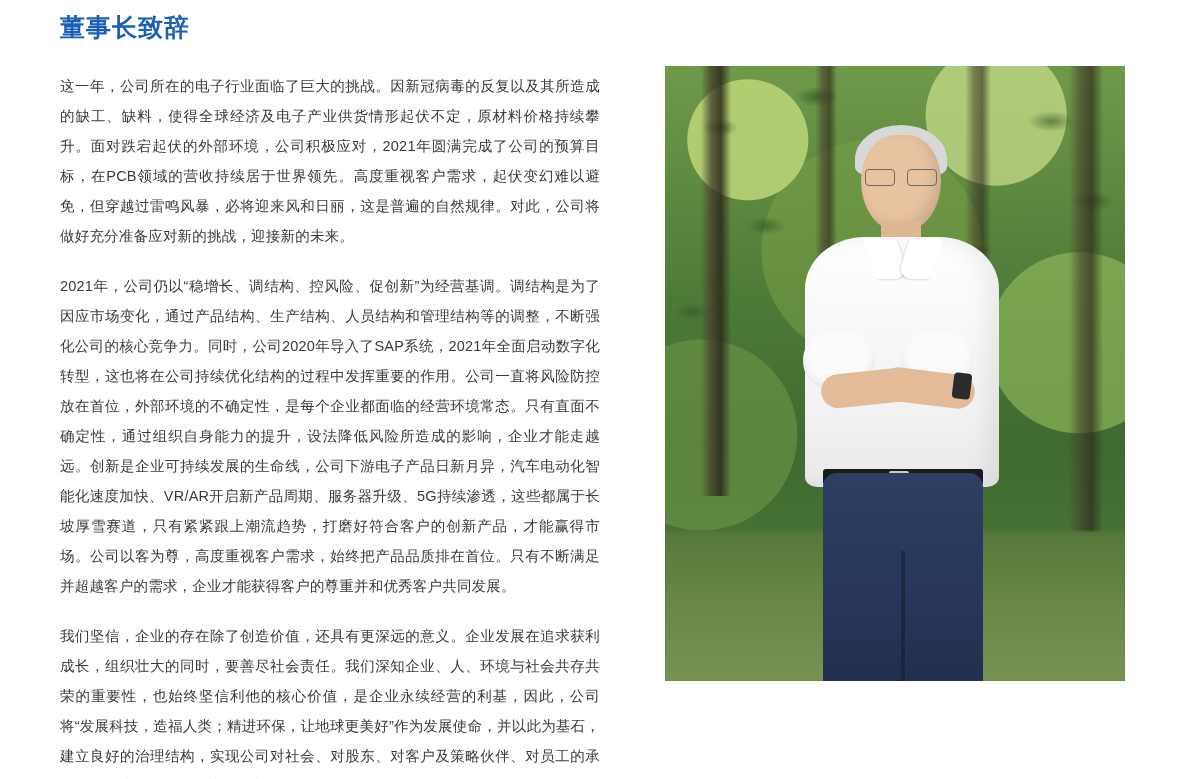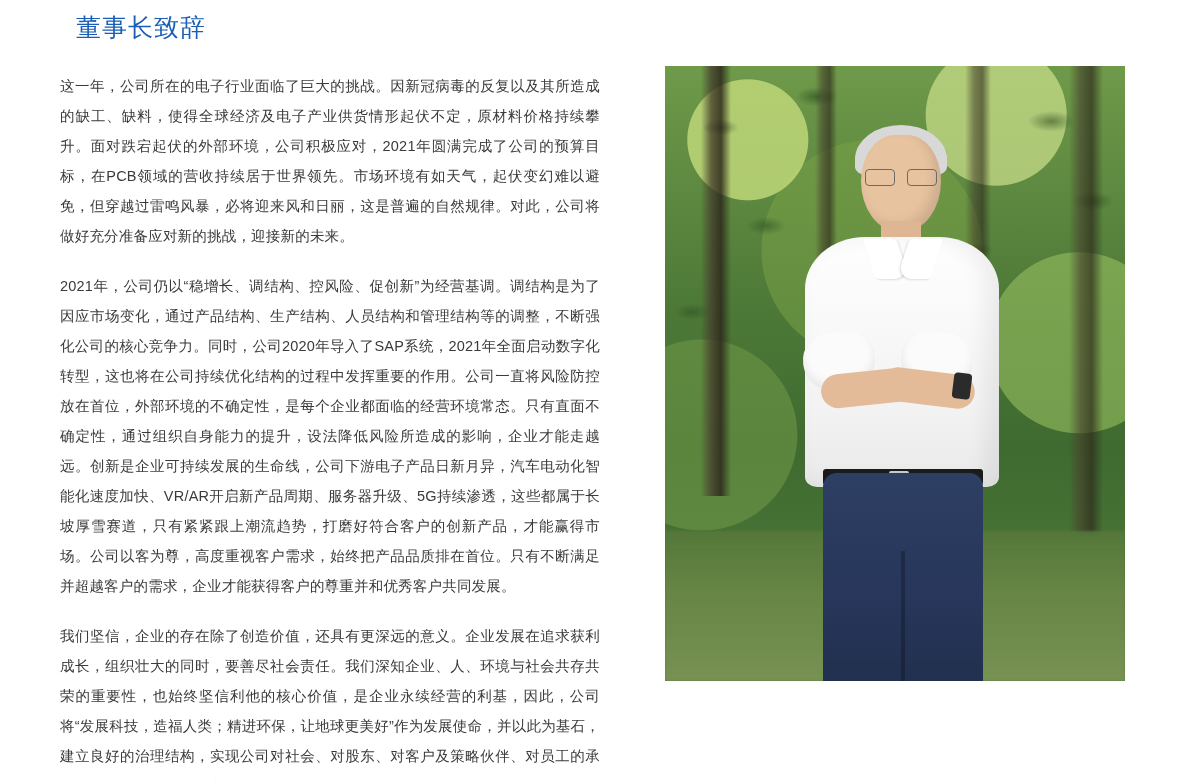--- a/index.html
+++ b/index.html
@@ -21,24 +21,24 @@
     box-sizing: border-box;
   }
   .content-col {
     position: absolute;
     left: 60px;
     top: 0px;
     width: 540px;
   }
   .page-title {
     font-size: 25px;
-    font-weight: normal;
+    font-weight: bold;
     color: #1a5fb4;
     letter-spacing: 1px;
-    margin: 10px 0 0 16px;
+    margin: 10px 0 0 0;
     line-height: 1.4;
   }
   .paragraphs {
     margin-top: 26px;
   }
   .para {
     font-size: 14.5px;
     line-height: 30px;
     color: #3a3a3a;
     text-align: justify;
@@ -165,21 +165,21 @@
 </style>
 </head>
 <body>
 
 <div class="page">
 
   <div class="content-col">
     <h1 class="page-title">董事长致辞</h1>
 
     <div class="paragraphs">
-      <p class="para">这一年，公司所在的电子行业面临了巨大的挑战。因新冠病毒的反复以及其所造成的缺工、缺料，使得全球经济及电子产业供货情形起伏不定，原材料价格持续攀升。面对跌宕起伏的外部环境，公司积极应对，2021年圆满完成了公司的预算目标，在PCB领域的营收持续居于世界领先。市场环境有如天气，起伏变幻难以避免，但穿越过雷鸣风暴，必将迎来风和日丽，这是普遍的自然规律。对此，公司将做好充分准备应对新的挑战，迎接新的未来。</p>
+      <p class="para">这一年，公司所在的电子行业面临了巨大的挑战。因新冠病毒的反复以及其所造成的缺工、缺料，使得全球经济及电子产业供货情形起伏不定，原材料价格持续攀升。面对跌宕起伏的外部环境，公司积极应对，2021年圆满完成了公司的预算目标，在PCB领域的营收持续居于世界领先。高度重视客户需求，起伏变幻难以避免，但穿越过雷鸣风暴，必将迎来风和日丽，这是普遍的自然规律。对此，公司将做好充分准备应对新的挑战，迎接新的未来。</p>
       <p class="para">2021年，公司仍以“稳增长、调结构、控风险、促创新”为经营基调。调结构是为了因应市场变化，通过产品结构、生产结构、人员结构和管理结构等的调整，不断强化公司的核心竞争力。同时，公司2020年导入了SAP系统，2021年全面启动数字化转型，这也将在公司持续优化结构的过程中发挥重要的作用。公司一直将风险防控放在首位，外部环境的不确定性，是每个企业都面临的经营环境常态。只有直面不确定性，通过组织自身能力的提升，设法降低风险所造成的影响，企业才能走越远。创新是企业可持续发展的生命线，公司下游电子产品日新月异，汽车电动化智能化速度加快、VR/AR开启新产品周期、服务器升级、5G持续渗透，这些都属于长坡厚雪赛道，只有紧紧跟上潮流趋势，打磨好符合客户的创新产品，才能赢得市场。公司以客为尊，高度重视客户需求，始终把产品品质排在首位。只有不断满足并超越客户的需求，企业才能获得客户的尊重并和优秀客户共同发展。</p>
       <p class="para">我们坚信，企业的存在除了创造价值，还具有更深远的意义。企业发展在追求获利成长，组织壮大的同时，要善尽社会责任。我们深知企业、人、环境与社会共存共荣的重要性，也始终坚信利他的核心价值，是企业永续经营的利基，因此，公司将“发展科技，造福人类；精进环保，让地球更美好”作为发展使命，并以此为基石，建立良好的治理结构，实现公司对社会、对股东、对客户及策略伙伴、对员工的承诺，为经济、社会与环境创造永续发展的价值。</p>
     </div>
   </div>
 
   <div class="photo-frame">
     <div class="photo-bg"></div>
     <div class="photo-leaves"></div>
     <div class="trunk trunk-a"></div>
     <div class="trunk trunk-b"></div>

